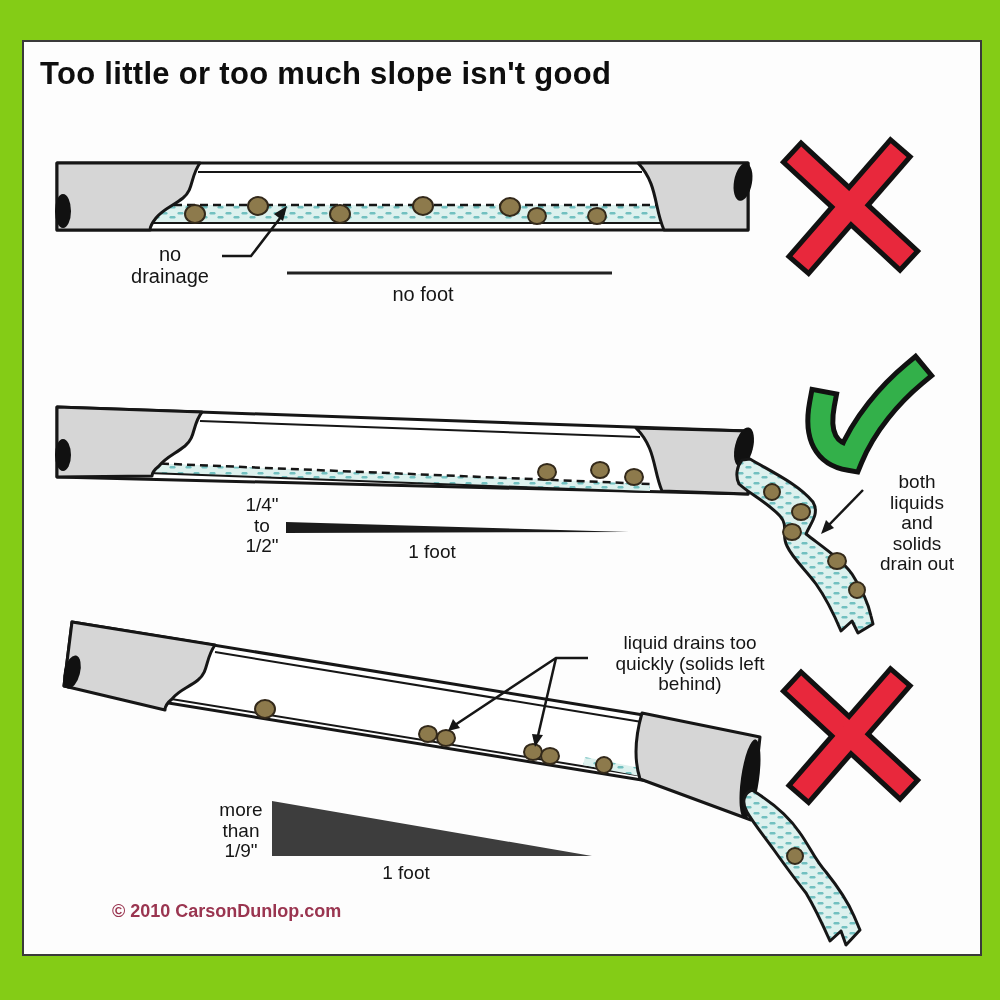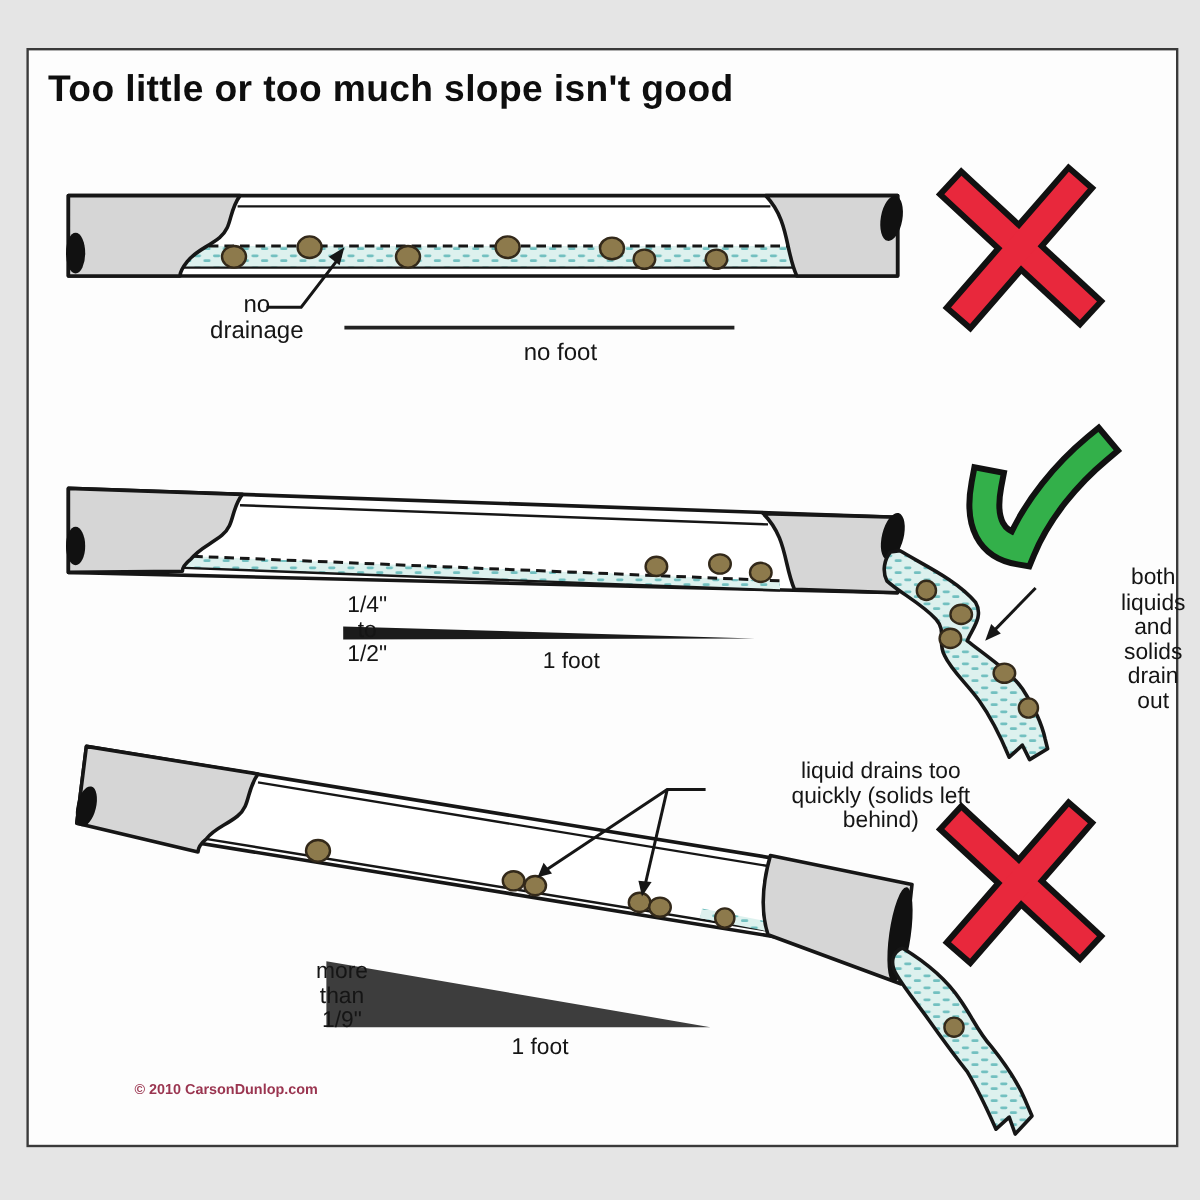--- a/index.html
+++ b/index.html
@@ -1,37 +1,37 @@
 <!DOCTYPE html>
 <html><head>
 <meta charset="utf-8">
 <style>
   * { margin:0; padding:0; box-sizing:border-box; }
   html,body { background:#ffffff; }
   .page {
-    position:relative; width:1000px; height:1000px; background:#e5e5e5;
+    position:relative; width:1000px; height:1000px; background:#84cc16;
     font-family:"Liberation Sans", sans-serif; overflow:hidden;
   }
   .frame {
     position:absolute; left:22px; top:40px; width:960px; height:916px;
     border:2px solid #3a3a3a; background:#fdfdfd;
   }
   .art { position:absolute; left:0; top:0; }
   .lbl {
     position:absolute; white-space:pre-line; text-align:center;
     color:#151515; line-height:1.08; font-size:19px;
   }
   .title {
     position:absolute; left:40px; top:56px; font-size:31px; font-weight:bold;
     color:#0e0e0e; letter-spacing:0.3px; white-space:nowrap;
   }
-  .ctr { transform:translateX(-50%);margin-left:44px; }
+  .ctr { transform:translateX(-50%); }
   .fs20 { font-size:20px; }
   .copyright {
-    position:absolute; left:112px; top:901px; font-size:12px; font-weight:bold;
+    position:absolute; left:112px; top:901px; font-size:18px; font-weight:bold;
     color:#9a3550; white-space:nowrap;
   }
 </style>
 </head>
 <body>
 
 <div class="page">
   <div class="frame"></div>
 
   <svg class="art" width="1000" height="1000" viewBox="0 0 1000 1000">

